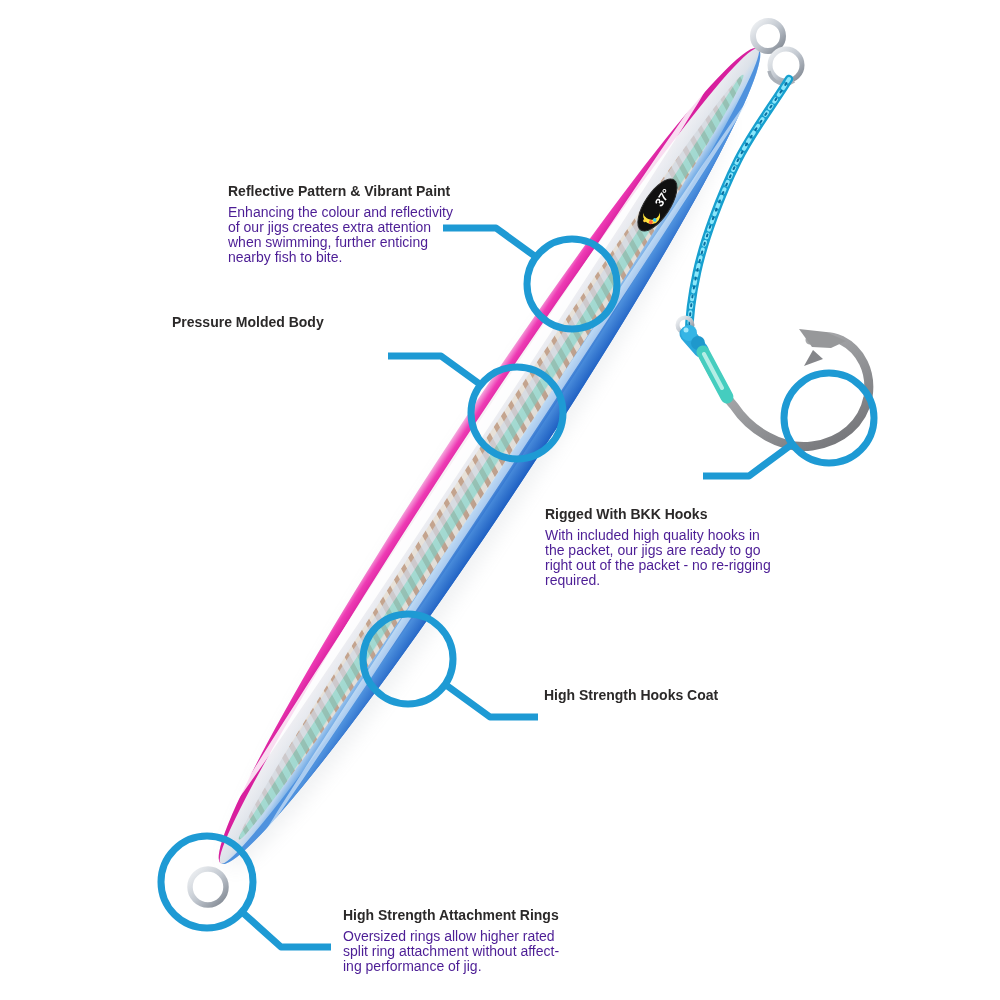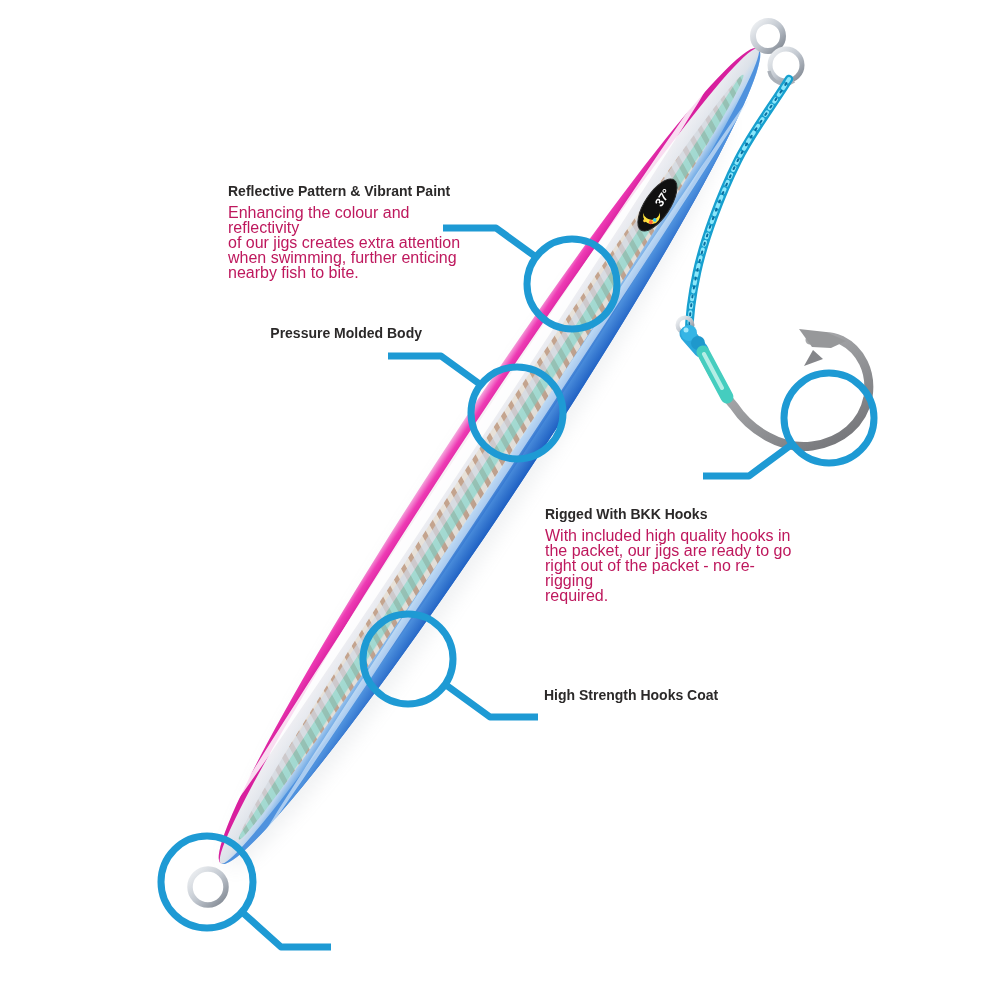--- a/index.html
+++ b/index.html
@@ -1,21 +1,21 @@
 <!DOCTYPE html>
 <html><head>
 <meta charset="utf-8">
 <style>
   html,body{margin:0;padding:0;}
   body{font-family:"Liberation Sans",sans-serif;background:#ffffff;}
   .stage{position:relative;width:1000px;height:1000px;background:#ffffff;overflow:hidden;}
   .stage svg{position:absolute;left:0;top:0;}
   .callout{position:absolute;width:250px;color:#3d3a3a;}
   .callout .title{font-weight:bold;font-size:14px;line-height:15px;color:#2b2929;margin:0 0 6px 0;}
-  .callout .body{font-size:16px;line-height:15px;white-space:pre-line;color:#be185d;}
+  .callout .body{font-size:14px;line-height:15px;white-space:pre-line;color:#4c1d95;}
 </style>
 </head>
 <body>
 
 <div class="stage">
 
   <svg width="1000" height="1000" viewBox="0 0 1000 1000">
     <defs>
       <linearGradient id="jigBase" gradientUnits="userSpaceOnUse" x1="0" y1="41" x2="0" y2="-41">
         <stop offset="0" stop-color="#fceef9"></stop>
@@ -122,30 +122,36 @@
   </svg>
 
   <div class="callout" style="left:228px;top:184px;">
     <div class="title">Reflective Pattern &amp; Vibrant Paint</div>
     <div class="body">Enhancing the colour and reflectivity
 of our jigs creates extra attention
 when swimming, further enticing
 nearby fish to bite.</div>
   </div>
 
-  <div class="callout" style="left:172px;top:326px;text-align:right;">
+  <div class="callout" style="left:172px;top:315px;">
     <div class="title">Pressure Molded Body</div>
   </div>
 
   <div class="callout" style="left:545px;top:466px;margin-top:41px;">
     <div class="title">Rigged With BKK Hooks</div>
     <div class="body">With included high quality hooks in
 the packet, our jigs are ready to go
 right out of the packet - no re-rigging
 required.</div>
   </div>
 
   <div class="callout" style="left:544px;top:688px;">
     <div class="title">High Strength Hooks Coat</div>
   </div>
 
+  <div class="callout" style="left:343px;top:908px;">
+    <div class="title">High Strength Attachment Rings</div>
+    <div class="body">Oversized rings allow higher rated
+split ring attachment without affect-
+ing performance of jig.</div>
+  </div>
 
 </div>
 
 </body></html>

